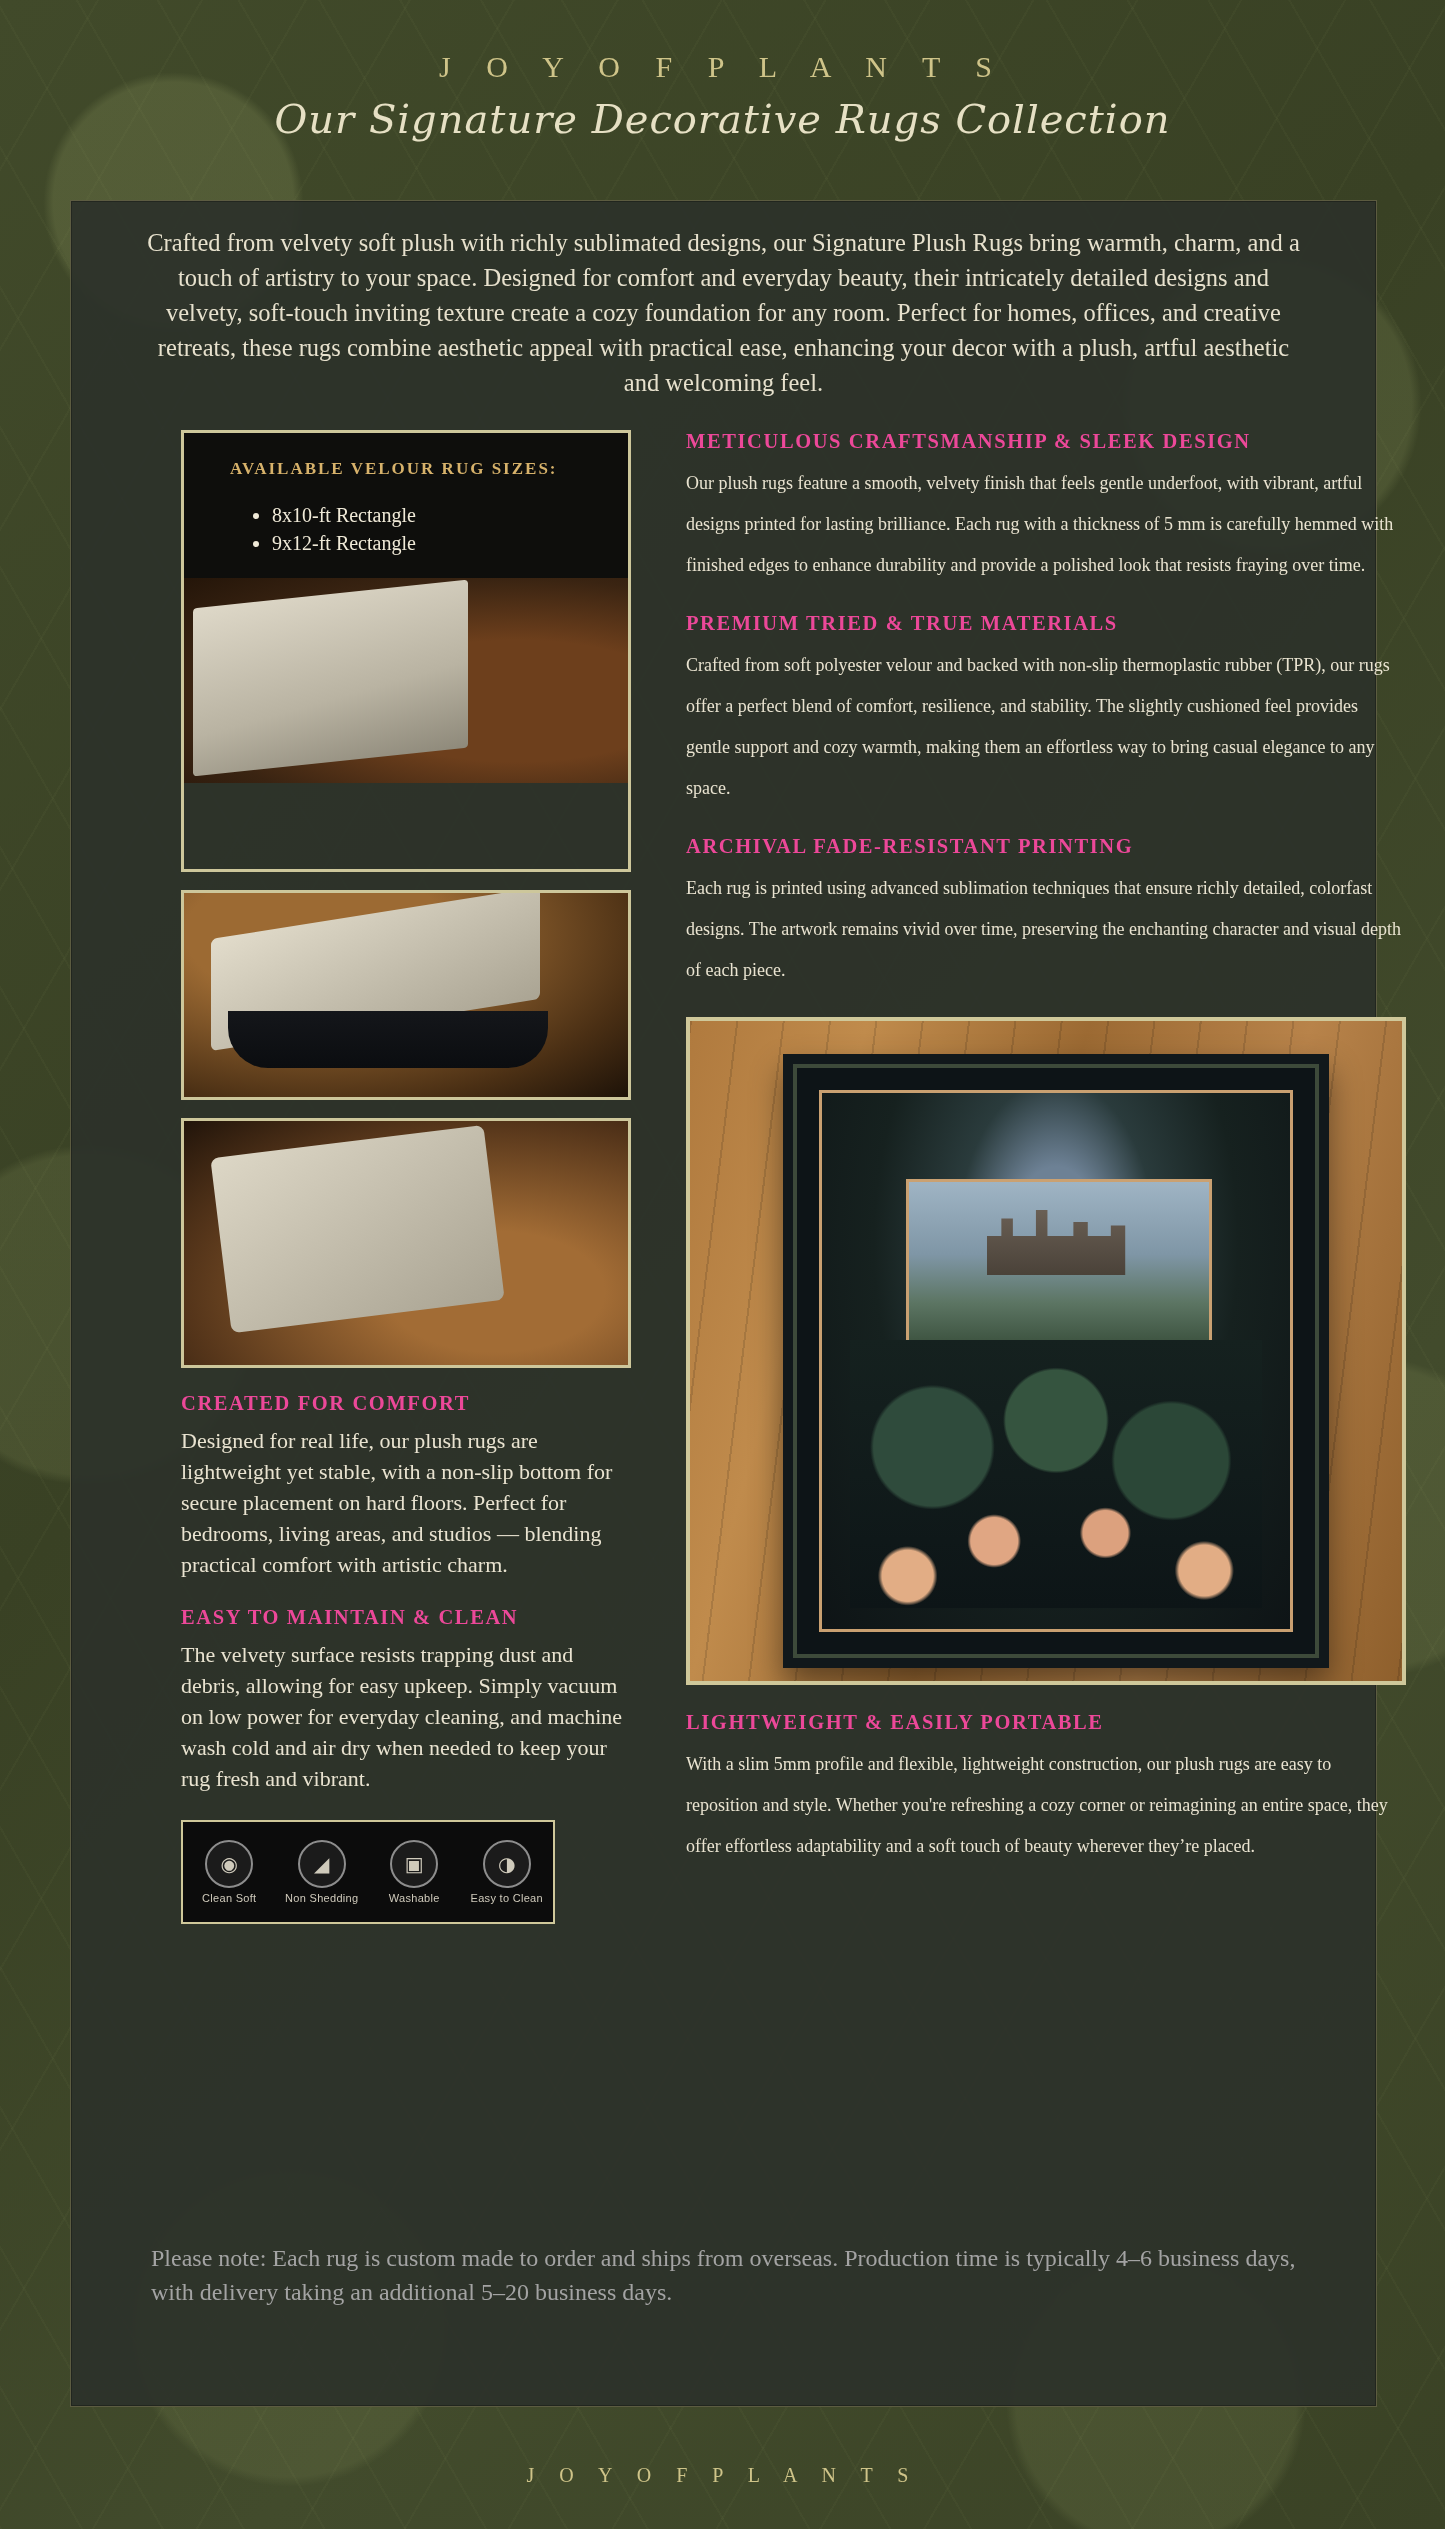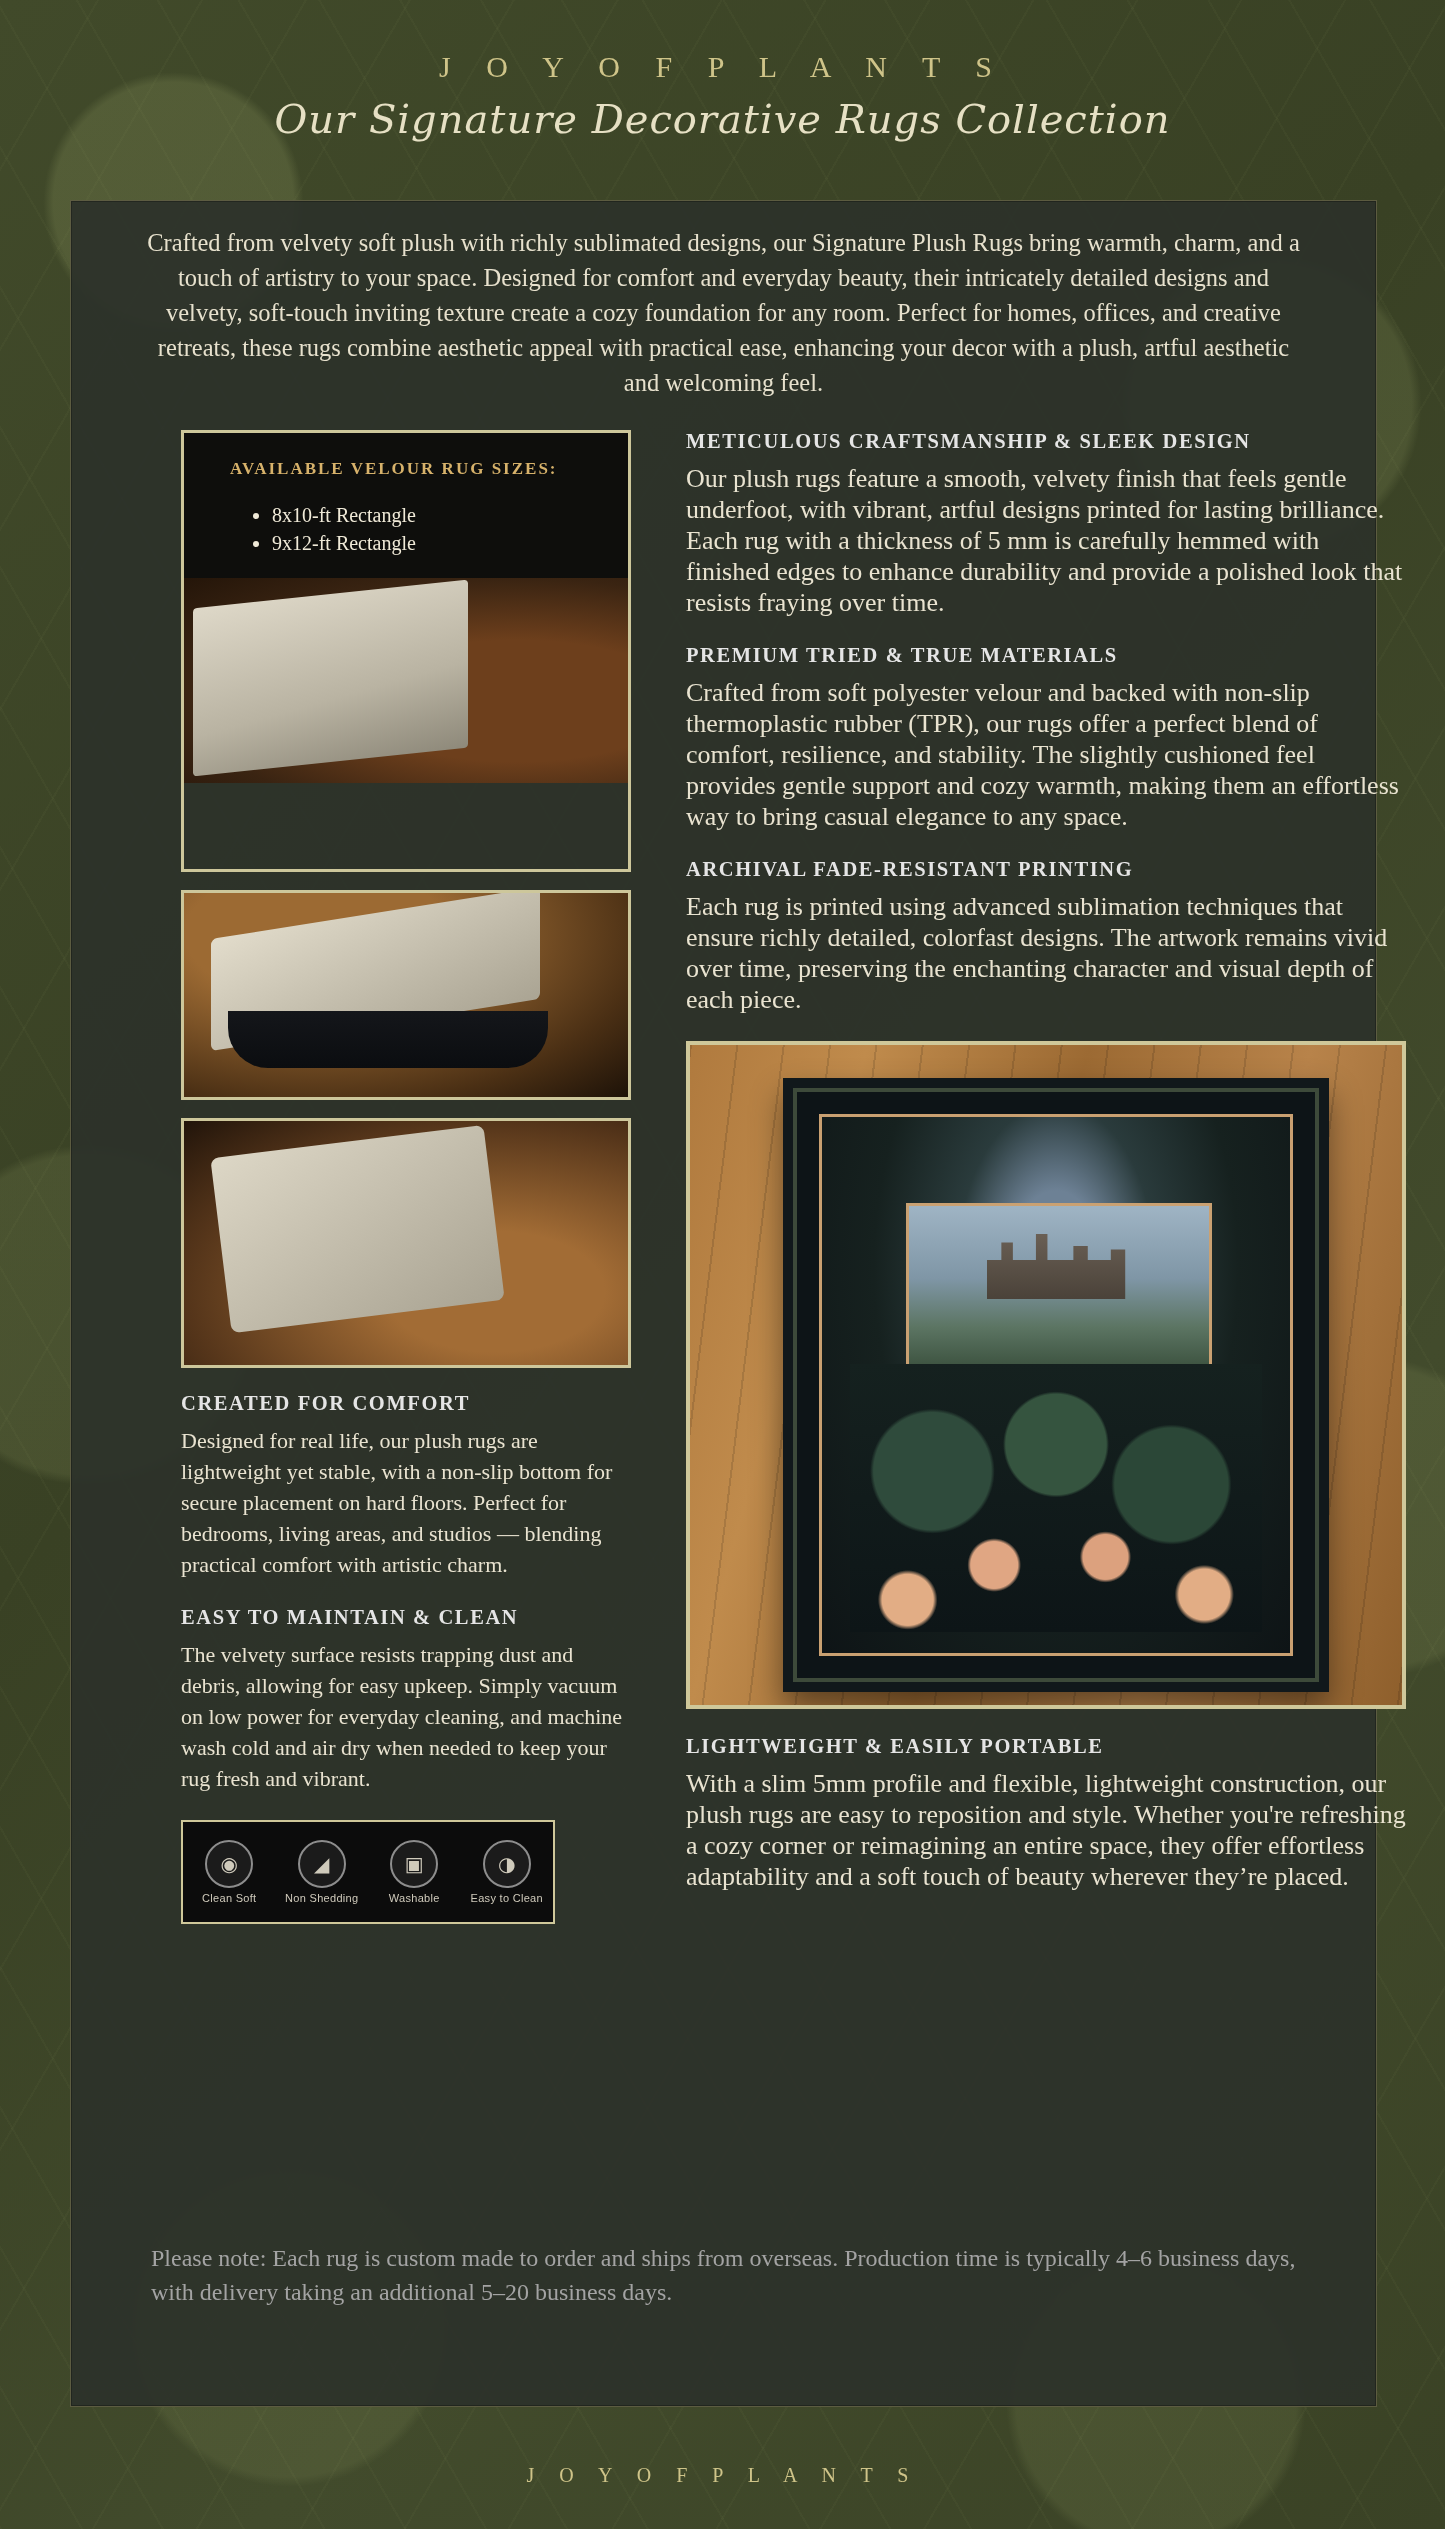--- a/index.html
+++ b/index.html
@@ -125,28 +125,28 @@
   .photo-corner{height:250px;margin-top:18px;background:
       radial-gradient(ellipse at 70% 70%, #a26c35 0 25%, #55351a 70%, #21140a 100%);}
   .photo-corner:after{
     content:"";position:absolute;left:8%;top:8%;width:62%;height:72%;
     background:linear-gradient(150deg,#ddd7c6,#a9a392);
     transform:rotate(-7deg);border-radius:8px;
   }
 
   
   .h-sub{
-    color:#e5e5e5;
+    color:#ec4899;
     font-size:20.5px;
     letter-spacing:1.6px;
     font-weight:bold;
     margin:0 0 10px 0;
   }
   .body-text{
-    font-size:26px;line-height:31px;color:#e9e3d0;margin:0 0 26px 0;
+    font-size:18px;line-height:41px;color:#e9e3d0;margin:0 0 26px 0;
   }
 
   .left-text{margin-top:24px;}
   .left-text .body-text{font-size:22px;line-height:31px;}
 
   
   .rug-wrap{
     margin-top:22px;
     border:4px solid #cfc89a;
     height:660px;position:relative;overflow:hidden;

